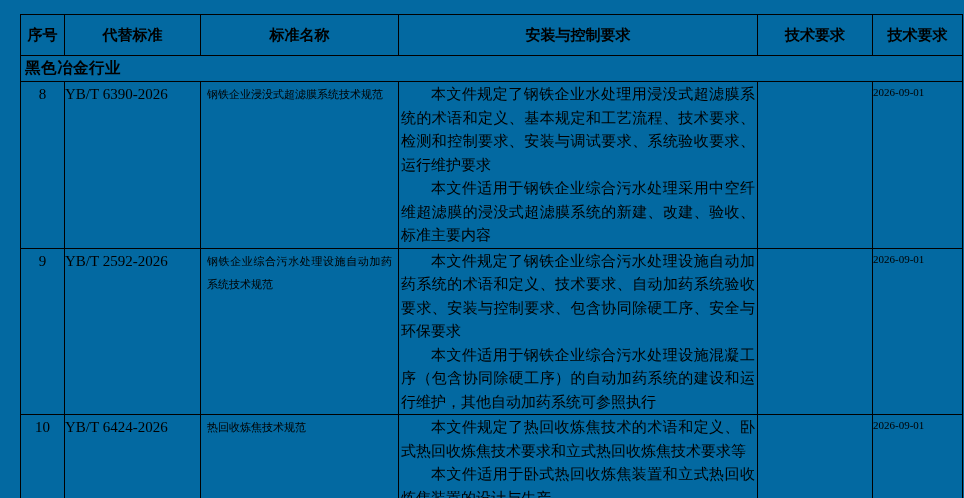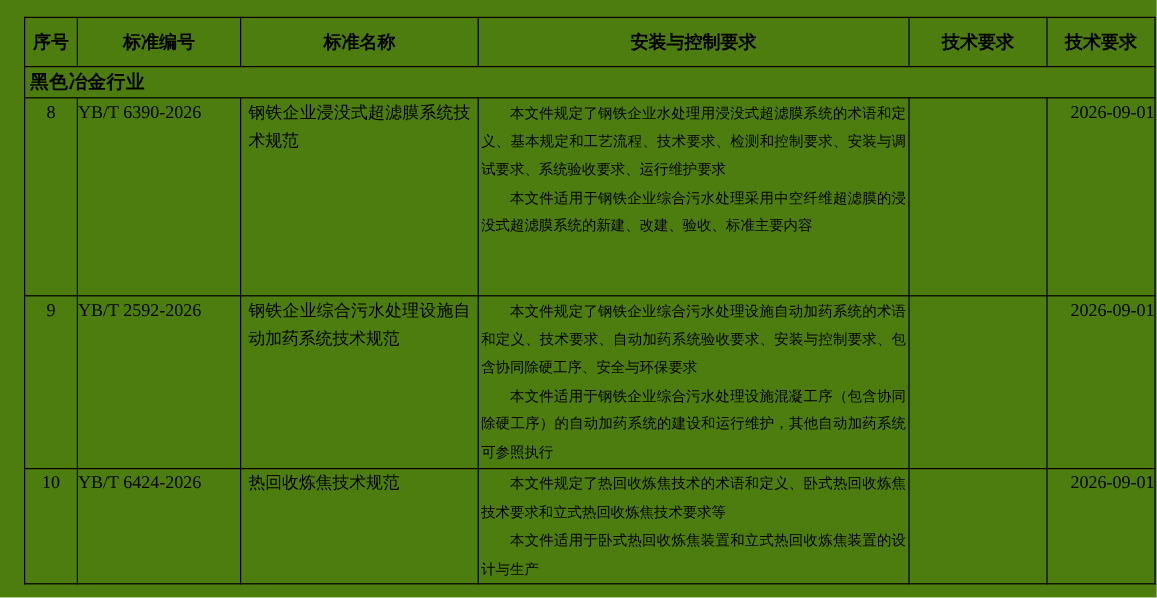--- a/index.html
+++ b/index.html
@@ -5,21 +5,21 @@
   * { box-sizing: border-box; }
   html, body {
     margin: 0; padding: 0;
     background: #ffffff;
     font-family: "Liberation Serif", "DejaVu Serif", serif;
   }
   .page {
     position: relative;
     width: 964px;
     height: 498px;
-    background: #4d7c0f;
+    background: #0369a1;
     overflow: hidden;
   }
   table.std-table {
     position: absolute;
     left: 20px;
     top: 14px;
     width: 942px;
     border-collapse: collapse;
     table-layout: fixed;
     color: #000;
@@ -54,44 +54,44 @@
     text-align: center;
     font-size: 15px;
     padding-top: 4px;
   }
   td.code-cell {
     font-size: 15px;
     padding: 4px 2px 0 0;
     white-space: nowrap;
   }
   td.name-cell {
-    font-size: 14px;
+    font-size: 11px;
     line-height: 23.5px;
     padding: 1px 6px 0 6px;
     text-align: justify;
     text-justify: inter-character;
   }
   td.content-cell {
-    font-size: 12px;
+    font-size: 15px;
     line-height: 23.5px;
     padding: 1px 2px 0 2px;
   }
   td.content-cell p {
     margin: 0;
     text-indent: 2em;
     text-align: justify;
     text-justify: inter-character;
   }
   td.replaces-cell {
     font-size: 15px;
     padding: 4px 2px;
   }
   td.date-cell {
-    text-align: right;
-    font-size: 15px;
+    text-align: left;
+    font-size: 11px;
     padding-top: 4px;
     white-space: nowrap;
   }
   tr.row-8 { height: 165px; }
   tr.row-9 { height: 144px; }
   tr.row-10 { height: 93px; }
 </style>
 </head>
 <body>
 
@@ -101,21 +101,21 @@
       <col style="width:44px">
       <col style="width:136px">
       <col style="width:198px">
       <col style="width:359px">
       <col style="width:115px">
       <col style="width:90px">
     </colgroup>
     <thead>
       <tr>
         <th>序号</th>
-        <th>标准编号</th>
+        <th>代替标准</th>
         <th>标准名称</th>
         <th>安装与控制要求</th>
         <th>技术要求</th>
         <th>技术要求</th>
       </tr>
     </thead>
     <tbody>
       <tr class="section-row">
         <td colspan="6">黑色冶金行业</td>
       </tr>

